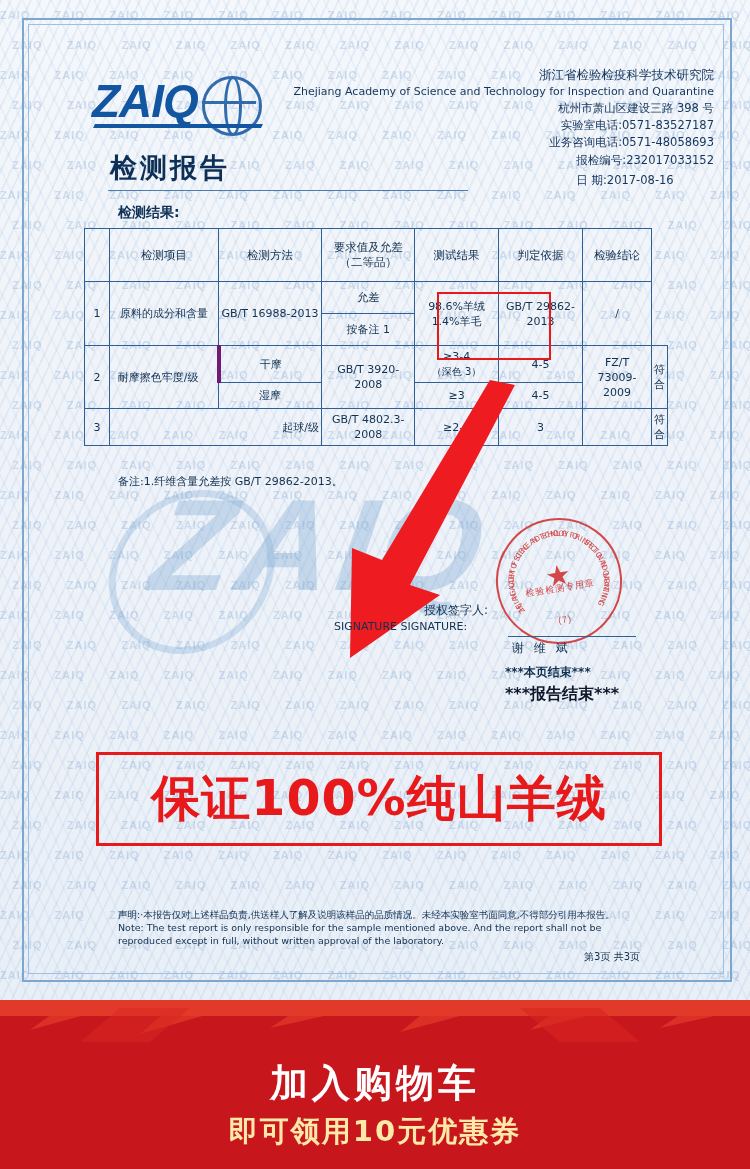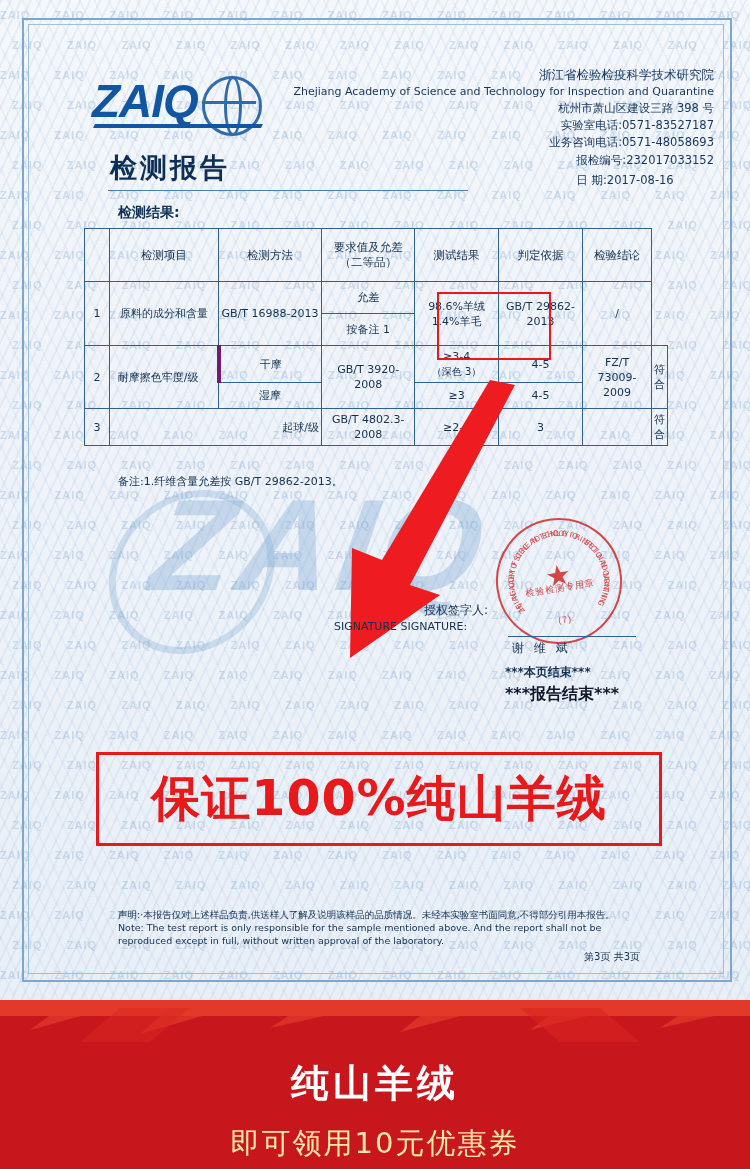--- a/index.html
+++ b/index.html
@@ -437,25 +437,24 @@
     color: #ffffff;
     letter-spacing: 4px;
     font-family: "DejaVu Sans", sans-serif;
   }
   .banner-text-sub {
     position: absolute;
     left: 0; right: 0;
     top: 112px;
     text-align: center;
     font-size: 29px;
-    font-weight: normal;
+    font-weight: bold;
     color: #ffe9a8;
     letter-spacing: 2px;
     font-family: "DejaVu Sans", sans-serif;
-    margin-top: 12px;
   }
 </style>
 </head>
 <body>
 
 <div class="cert">
   <div class="cert-bg"></div>
   <div class="cert-texttile" id="tile">ZAIQ      ZAIQ      ZAIQ      ZAIQ      ZAIQ      ZAIQ      ZAIQ      ZAIQ      ZAIQ      ZAIQ      ZAIQ      ZAIQ      ZAIQ      ZAIQ      
    ZAIQ      ZAIQ      ZAIQ      ZAIQ      ZAIQ      ZAIQ      ZAIQ      ZAIQ      ZAIQ      ZAIQ      ZAIQ      ZAIQ      ZAIQ      ZAIQ      
 ZAIQ      ZAIQ      ZAIQ      ZAIQ      ZAIQ      ZAIQ      ZAIQ      ZAIQ      ZAIQ      ZAIQ      ZAIQ      ZAIQ      ZAIQ      ZAIQ      
@@ -700,15 +699,15 @@
   <div class="page-num">第3页 共3页</div>
 </div>
 
 <div class="banner">
   <div class="banner-stripe-top"></div>
   <svg class="banner-zig" viewBox="0 0 750 34" preserveAspectRatio="none">
     <polygon points="0,0 60,0 30,22 110,0 170,0 140,26 230,0 300,0 270,20 360,0 430,0 400,24 490,0 560,0 530,22 620,0 690,0 660,20 750,0 750,0 750,0 0,0" fill="#e23a2a" opacity="0.75"></polygon>
     <polygon points="520,0 600,0 640,34 560,34" fill="#d9251f" opacity="0.6"></polygon>
     <polygon points="120,0 190,0 150,34 80,34" fill="#d9251f" opacity="0.5"></polygon>
   </svg>
-  <div class="banner-text-main">纯山羊绒</div>
+  <div class="banner-text-main">加入购物车</div>
   <div class="banner-text-sub">即可领用10元优惠券</div>
 </div>
 
 </body></html>

